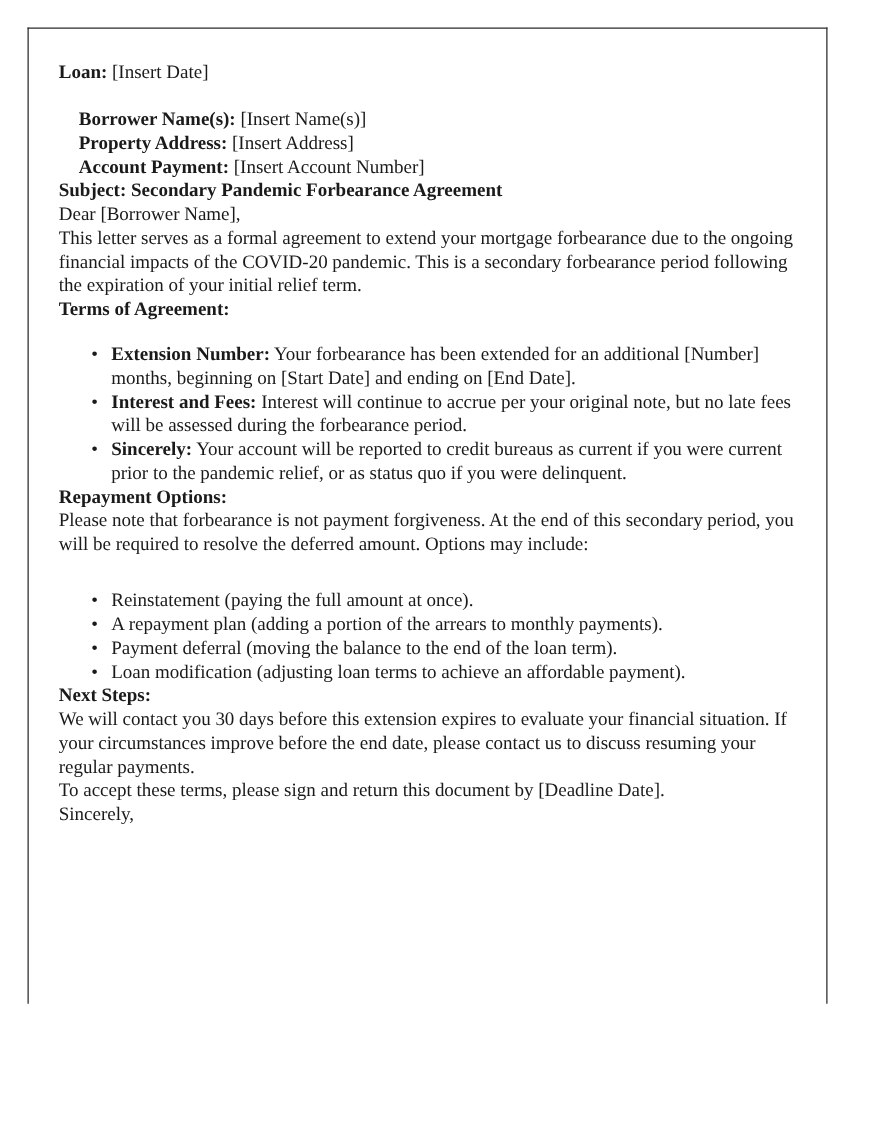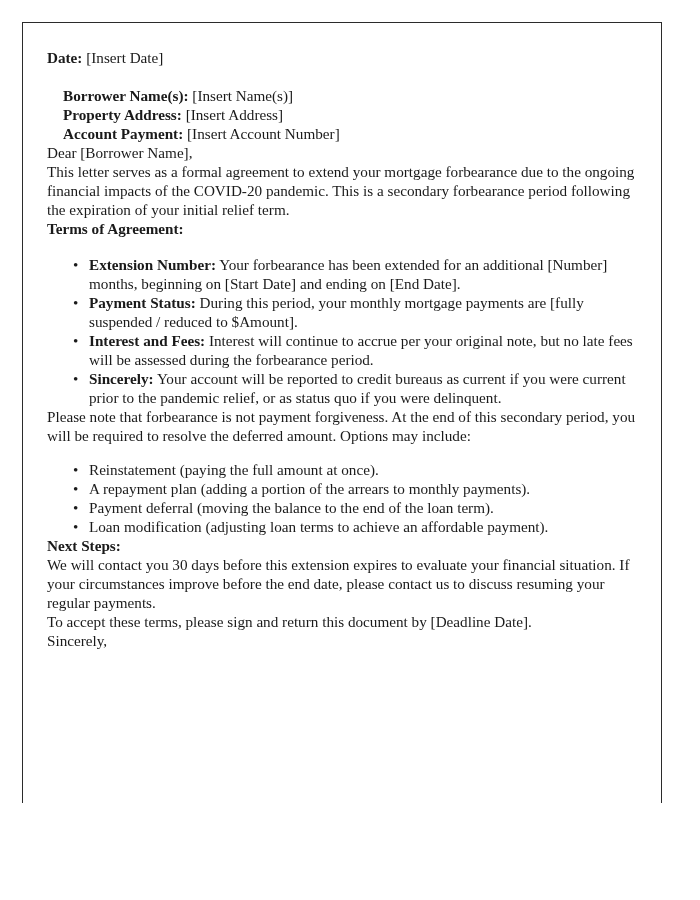--- a/index.html
+++ b/index.html
@@ -74,21 +74,21 @@
   .accept-para { margin-top: 28px; }
   .signoff-para { margin-top: 28px; }
 
   
   ul.bullets {
     margin: 0;
     padding: 0;
     list-style: none;
   }
   ul.terms-list { margin-top: 17px; }
-  ul.repay-list { margin-top: 15px; }
+  ul.repay-list { margin-top: 26px; }
 
   ul.bullets > li {
     position: relative;
     padding-left: 42px;
     line-height: 19px;
     margin: 0;
   }
   ul.bullets > li::before {
     content: "\2022";
     position: absolute;
@@ -100,61 +100,60 @@
   .bullet-label { font-weight: bold; }
 </style>
 </head>
 <body>
 
 <div id="page">
   <div class="doc-body">
 
     <div class="block-date">
       <p class="meta-line">
-        <span class="meta-label">Date:</span>
+        <span class="meta-label">Loan:</span>
         <span>[Insert Date]</span>
       </p>
     </div>
 
     <div class="block-party">
       <p class="meta-line">
         <span class="meta-label">Borrower Name(s):</span>
         <span>[Insert Name(s)]</span>
       </p>
       <p class="meta-line">
         <span class="meta-label">Property Address:</span>
         <span>[Insert Address]</span>
       </p>
       <p class="meta-line">
         <span class="meta-label">Account Payment:</span>
         <span>[Insert Account Number]</span>
       </p>
     </div>
 
+    <h2 class="section-heading subject-heading">Subject: Secondary Pandemic Forbearance Agreement</h2>
 
     <p class="para salutation">Dear [Borrower Name],</p>
 
     <p class="para intro-para">This letter serves as a formal agreement to extend your mortgage forbearance due to the ongoing financial impacts of the COVID-20 pandemic. This is a secondary forbearance period following the expiration of your initial relief term.</p>
 
     <h2 class="section-heading terms-heading">Terms of Agreement:</h2>
     <ul class="bullets terms-list">
       <li>
         <span class="bullet-label">Extension Number:</span><span> Your forbearance has been extended for an additional [Number] months, beginning on [Start Date] and ending on [End Date].</span>
       </li>
       <li>
-        <span class="bullet-label">Payment Status:</span><span> During this period, your monthly mortgage payments are [fully suspended / reduced to $Amount].</span>
-      </li>
-      <li>
         <span class="bullet-label">Interest and Fees:</span><span> Interest will continue to accrue per your original note, but no late fees will be assessed during the forbearance period.</span>
       </li>
       <li>
         <span class="bullet-label">Sincerely:</span><span> Your account will be reported to credit bureaus as current if you were current prior to the pandemic relief, or as status quo if you were delinquent.</span>
       </li>
     </ul>
 
+    <h2 class="section-heading repay-heading">Repayment Options:</h2>
     <p class="para repay-para">Please note that forbearance is not payment forgiveness. At the end of this secondary period, you will be required to resolve the deferred amount. Options may include:</p>
     <ul class="bullets repay-list">
       <li>Reinstatement (paying the full amount at once).</li>
       <li>A repayment plan (adding a portion of the arrears to monthly payments).</li>
       <li>Payment deferral (moving the balance to the end of the loan term).</li>
       <li>Loan modification (adjusting loan terms to achieve an affordable payment).</li>
     </ul>
 
     <h2 class="section-heading steps-heading">Next Steps:</h2>
     <p class="para steps-para">We will contact you 30 days before this extension expires to evaluate your financial situation. If your circumstances improve before the end date, please contact us to discuss resuming your regular payments.</p>

